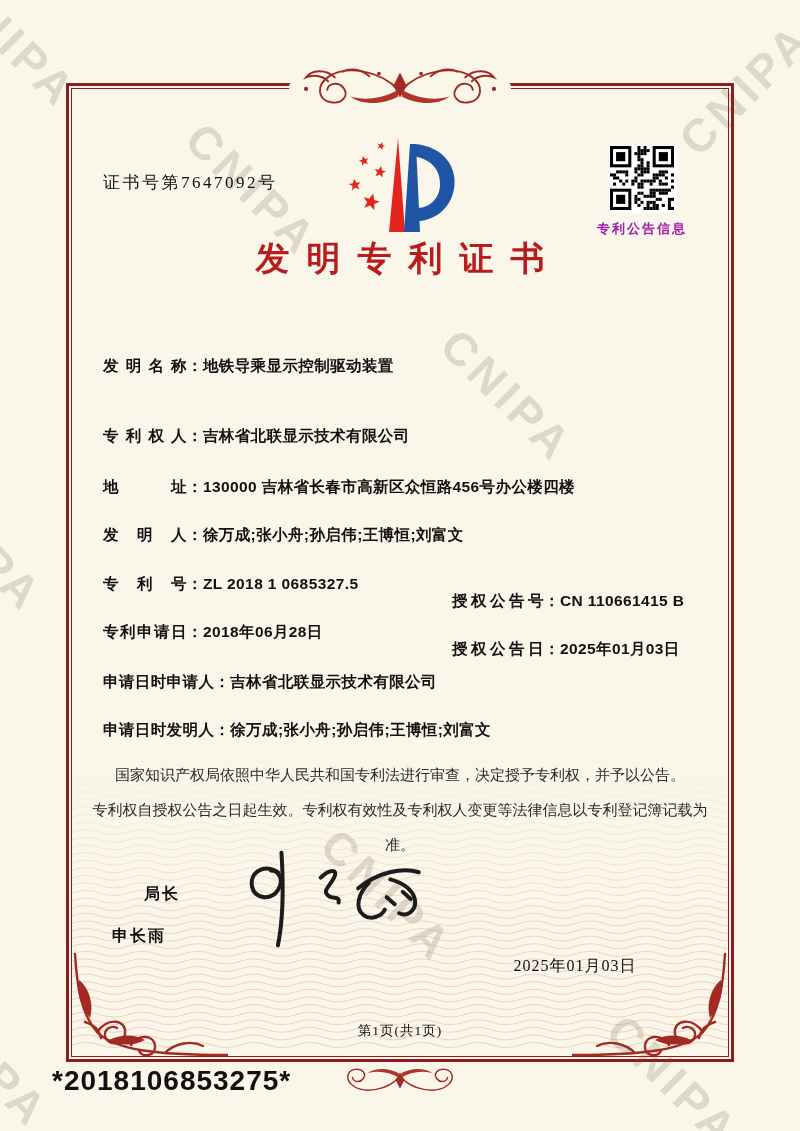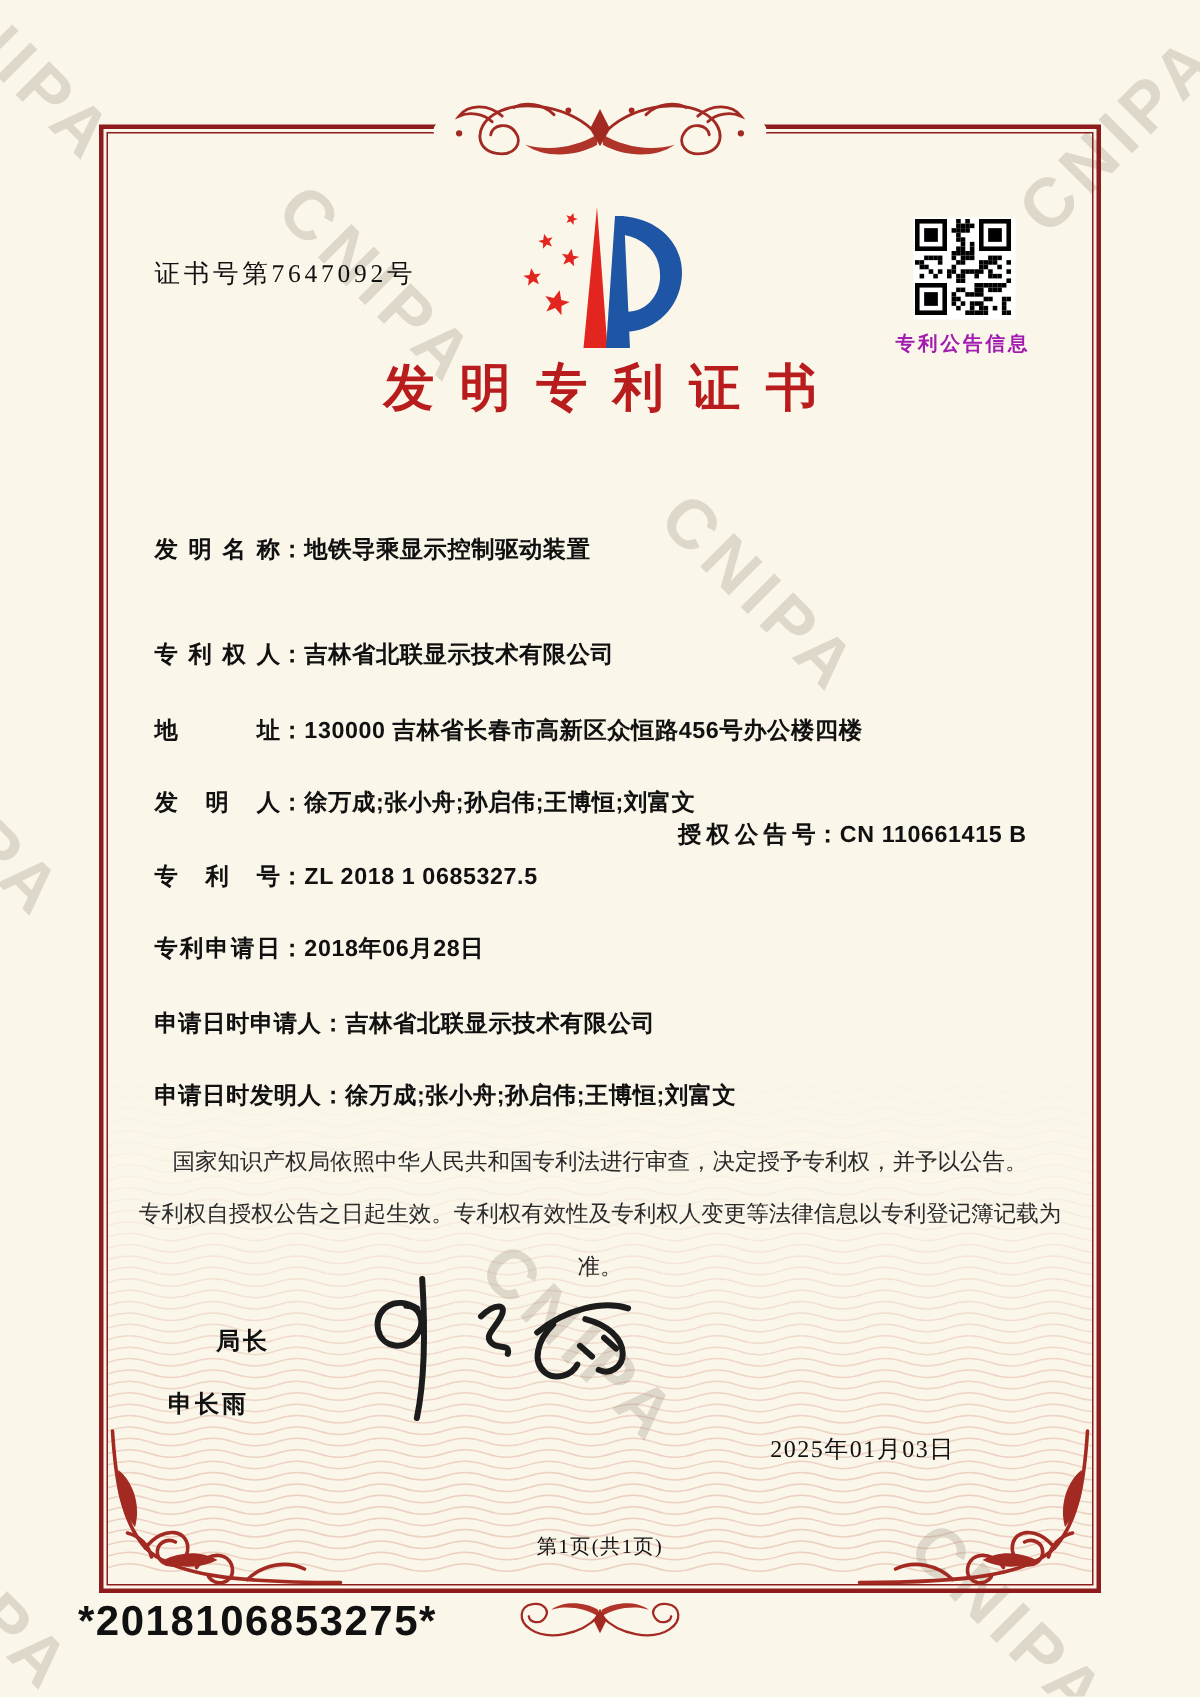--- a/index.html
+++ b/index.html
@@ -33,21 +33,21 @@
   .qrcap{position:absolute;left:580px;top:220px;width:124px;text-align:center;
          font-family:"Liberation Serif",serif;font-size:13px;color:#a21caf;letter-spacing:2px;font-weight:bold;}
   .title{position:absolute;left:0;right:0;top:236px;text-align:center;font-size:34px;font-weight:700;
          letter-spacing:17px;text-indent:17px;color:#b91c1c;}
   
   .frow{position:absolute;left:103px;width:625px;font-size:15.5px;font-weight:700;
         letter-spacing:.4px;white-space:nowrap;}
   .flabel{display:inline-block;width:84px;text-align:justify;text-align-last:justify;margin-top:28px;}
   .flabel.nat{width:auto;text-align:left;text-align-last:auto;}
   .fright{position:absolute;left:349px;top:0;}
-  .rlabel{display:inline-block;width:92px;text-align:justify;text-align-last:justify;}
+  .rlabel{display:inline-block;width:92px;text-align:justify;text-align-last:justify;margin-top:45px;}
   
   .notice{position:absolute;left:78px;top:758px;width:644px;text-align:center;
           font-family:"Liberation Serif",serif;font-size:15px;line-height:35px;color:#2a2a2a;}
   
   .bureau{position:absolute;left:112px;top:884px;font-size:16px;font-weight:700;letter-spacing:2px;margin-left:32px;}
   .signername{position:absolute;left:112px;top:926px;font-size:16px;font-weight:700;letter-spacing:2px;}
   .sig{position:absolute;left:228px;top:843px;width:205px;height:112px;}
   .grantdate{position:absolute;left:450px;top:956px;width:250px;text-align:center;
              font-family:"Liberation Serif",serif;font-size:16px;letter-spacing:1px;}
   .pageno{position:absolute;left:0;right:0;top:1022px;text-align:center;
@@ -332,20 +332,21 @@
 </div>
 <div class="frow" style="top:497px;">
   <span class="flabel">发明人</span><span>：</span><span>徐万成;张小舟;孙启伟;王博恒;刘富文</span>
 </div>
 <div class="frow" style="top:546px;">
   <span class="flabel">专利号</span><span>：</span><span>ZL 2018 1 0685327.5</span>
   <span class="fright"><span class="rlabel">授权公告号</span><span>：</span><span>CN 110661415 B</span></span>
 </div>
 <div class="frow" style="top:594px;">
   <span class="flabel">专利申请日</span><span>：</span><span>2018年06月28日</span>
+  <span class="fright"><span class="rlabel">授权公告日</span><span>：</span><span>2025年01月03日</span></span>
 </div>
 <div class="frow" style="top:644px;">
   <span class="flabel nat">申请日时申请人</span><span>：</span><span>吉林省北联显示技术有限公司</span>
 </div>
 <div class="frow" style="top:692px;">
   <span class="flabel nat">申请日时发明人</span><span>：</span><span>徐万成;张小舟;孙启伟;王博恒;刘富文</span>
 </div>
 
 <div class="notice">
   <div>国家知识产权局依照中华人民共和国专利法进行审查，决定授予专利权，并予以公告。</div>

